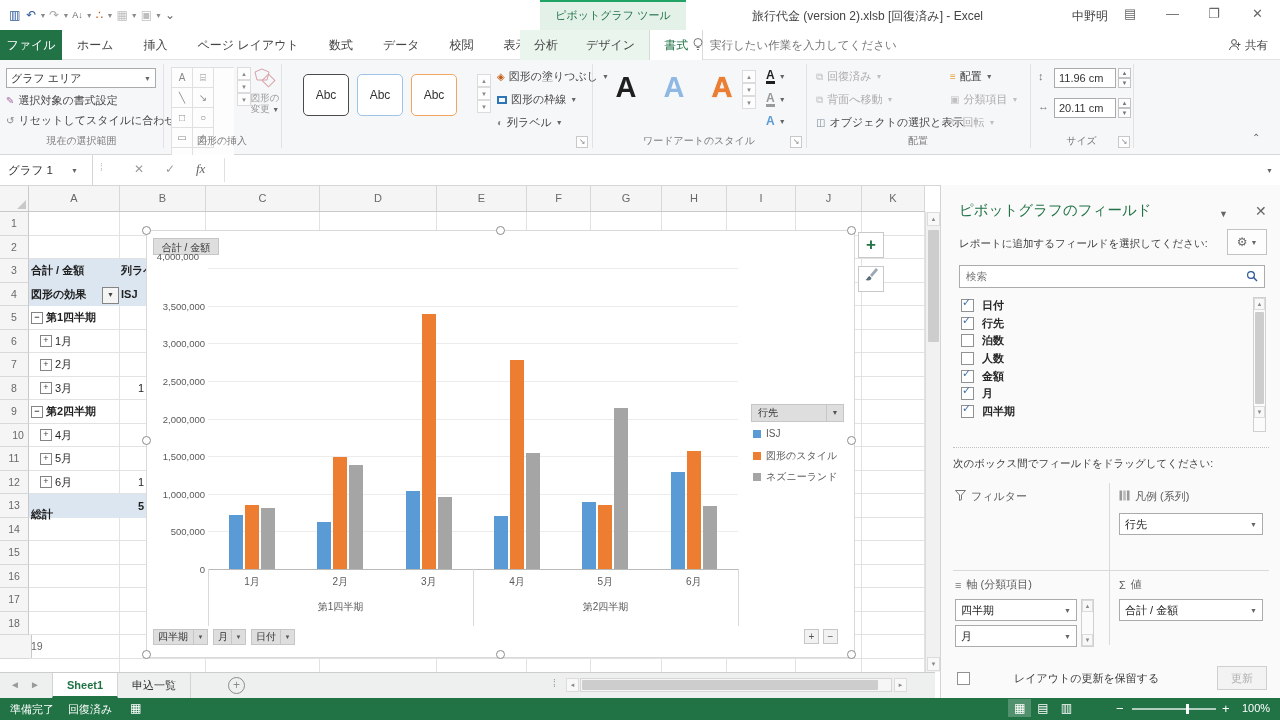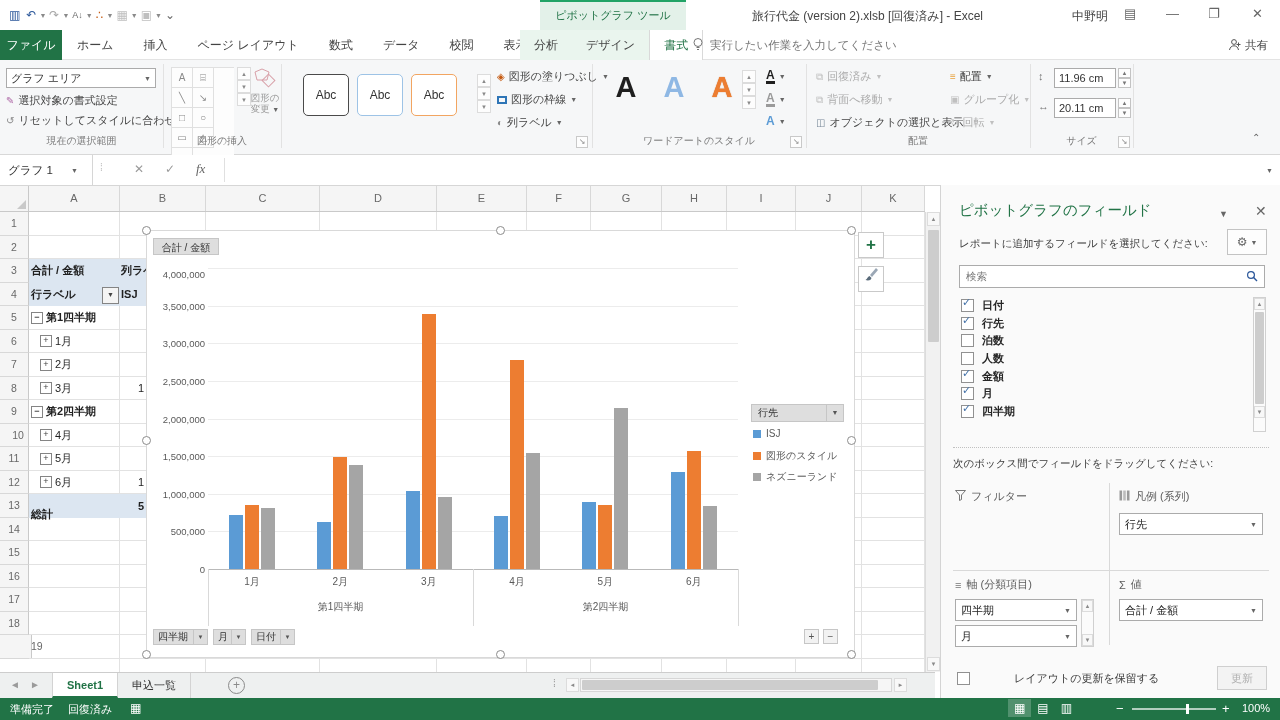--- a/index.html
+++ b/index.html
@@ -289,21 +289,21 @@
       <span style="color:#7a8a9a;font-size:10px;">◫</span>
       <span>オブジェクトの選択と表示</span>
     </div>
     <div class="abs rbtn-s" style="left:950px;top:9px;">
       <span style="color:#e8a33d;font-size:10px;">≡</span>
       <span>配置</span>
         <span class="caret">▼</span>
     </div>
     <div class="abs rbtn-s dis" style="left:950px;top:32px;">
       <span style="color:#c0c0c0;font-size:10px;">▣</span>
-      <span>グループ化</span>
+      <span>分類項目</span>
         <span class="caret" style="color:#c0c0c0;">▼</span>
     </div>
     <div class="abs rbtn-s dis" style="left:950px;top:55px;">
       <span style="color:#c0c0c0;font-size:10px;">↻</span>
       <span>回転</span>
         <span class="caret" style="color:#c0c0c0;">▼</span>
     </div>
     <div class="abs rlabel" style="left:806px;width:224px;">配置</div>
 
     <div class="abs" style="left:1038px;top:10px;color:#777;font-size:11px;">↕</div>
@@ -392,21 +392,21 @@
         <div class="abs vline" style="left: 924px;"></div>
       </div>
     <div id="pivot-cells">
         <div class="abs shade" style="left: 29px; top: 73px; width: 177px; height: 23.5px;"></div>
         <div class="abs pcell" style="left: 31px; top: 73px; width: 88px; font-weight: bold;">
           <div style="white-space: nowrap; display: inline;">合計 / 金額</div>
         </div>
         <div class="abs pcell" style="left: 121px; top: 73px; width: 84px; overflow: hidden; font-weight: bold;">列ラベル</div>
         <div class="abs shade" style="left: 29px; top: 96.5px; width: 177px; height: 23.5px;"></div>
         <div class="abs pcell" style="left: 31px; top: 96.5px; width: 88px; font-weight: bold;">
-          <div style="white-space: nowrap; display: inline;">行ラベル</div>
+          <div style="white-space: nowrap; display: inline;">図形の効果</div>
         </div>
         <div class="abs" style="left: 102px; top: 100.5px; width: 15px; height: 15px; border: 1px solid rgb(132, 132, 132); background: rgb(244, 244, 244); font-size: 7px; color: rgb(68, 68, 68); text-align: center; line-height: 14px; z-index: 2;">▼</div>
         <div class="abs pcell" style="left: 121px; top: 96.5px; width: 84px; overflow: hidden; font-weight: bold;">ISJ</div>
         <div class="abs pcell" style="left: 31px; top: 120px; width: 88px; font-weight: bold;">
           <div class="expbox">−</div>
           <div style="white-space: nowrap; display: inline;">第1四半期</div>
         </div>
         <div class="abs pcell" style="left: 40px; top: 143.5px; width: 79px;">
           <div class="expbox">+</div>
           <div style="white-space: nowrap; display: inline;">1月</div>
@@ -448,21 +448,21 @@
       <div class="abs ghb" style="left:6px;top:7px;width:66px;height:17px;text-align:center;line-height:17px;">合計 / 金額</div>
       <div id="chart-yaxis">
           <div class="abs ytick" style="left: 4px; top: 333px;">0</div>
           <div class="abs ytick" style="left: 4px; top: 295.375px;">500,000</div>
           <div class="abs ytick" style="left: 4px; top: 257.75px;">1,000,000</div>
           <div class="abs ytick" style="left: 4px; top: 220.125px;">1,500,000</div>
           <div class="abs ytick" style="left: 4px; top: 182.5px;">2,000,000</div>
           <div class="abs ytick" style="left: 4px; top: 144.875px;">2,500,000</div>
           <div class="abs ytick" style="left: 4px; top: 107.25px;">3,000,000</div>
           <div class="abs ytick" style="left: 4px; top: 69.625px;">3,500,000</div>
-          <div class="abs ytick" style="left: 4px; top: 38px;">4,000,000</div>
+          <div class="abs ytick" style="left: 4px; top: 20px; text-align: center;">4,000,000</div>
         </div>
       <div id="chart-plot">
           <div class="abs gline" style="top: 300.375px;"></div>
           <div class="abs gline" style="top: 262.75px;"></div>
           <div class="abs gline" style="top: 225.125px;"></div>
           <div class="abs gline" style="top: 187.5px;"></div>
           <div class="abs gline" style="top: 149.875px;"></div>
           <div class="abs gline" style="top: 112.25px;"></div>
           <div class="abs gline" style="top: 74.625px;"></div>
           <div class="abs gline" style="top: 37px;"></div>

